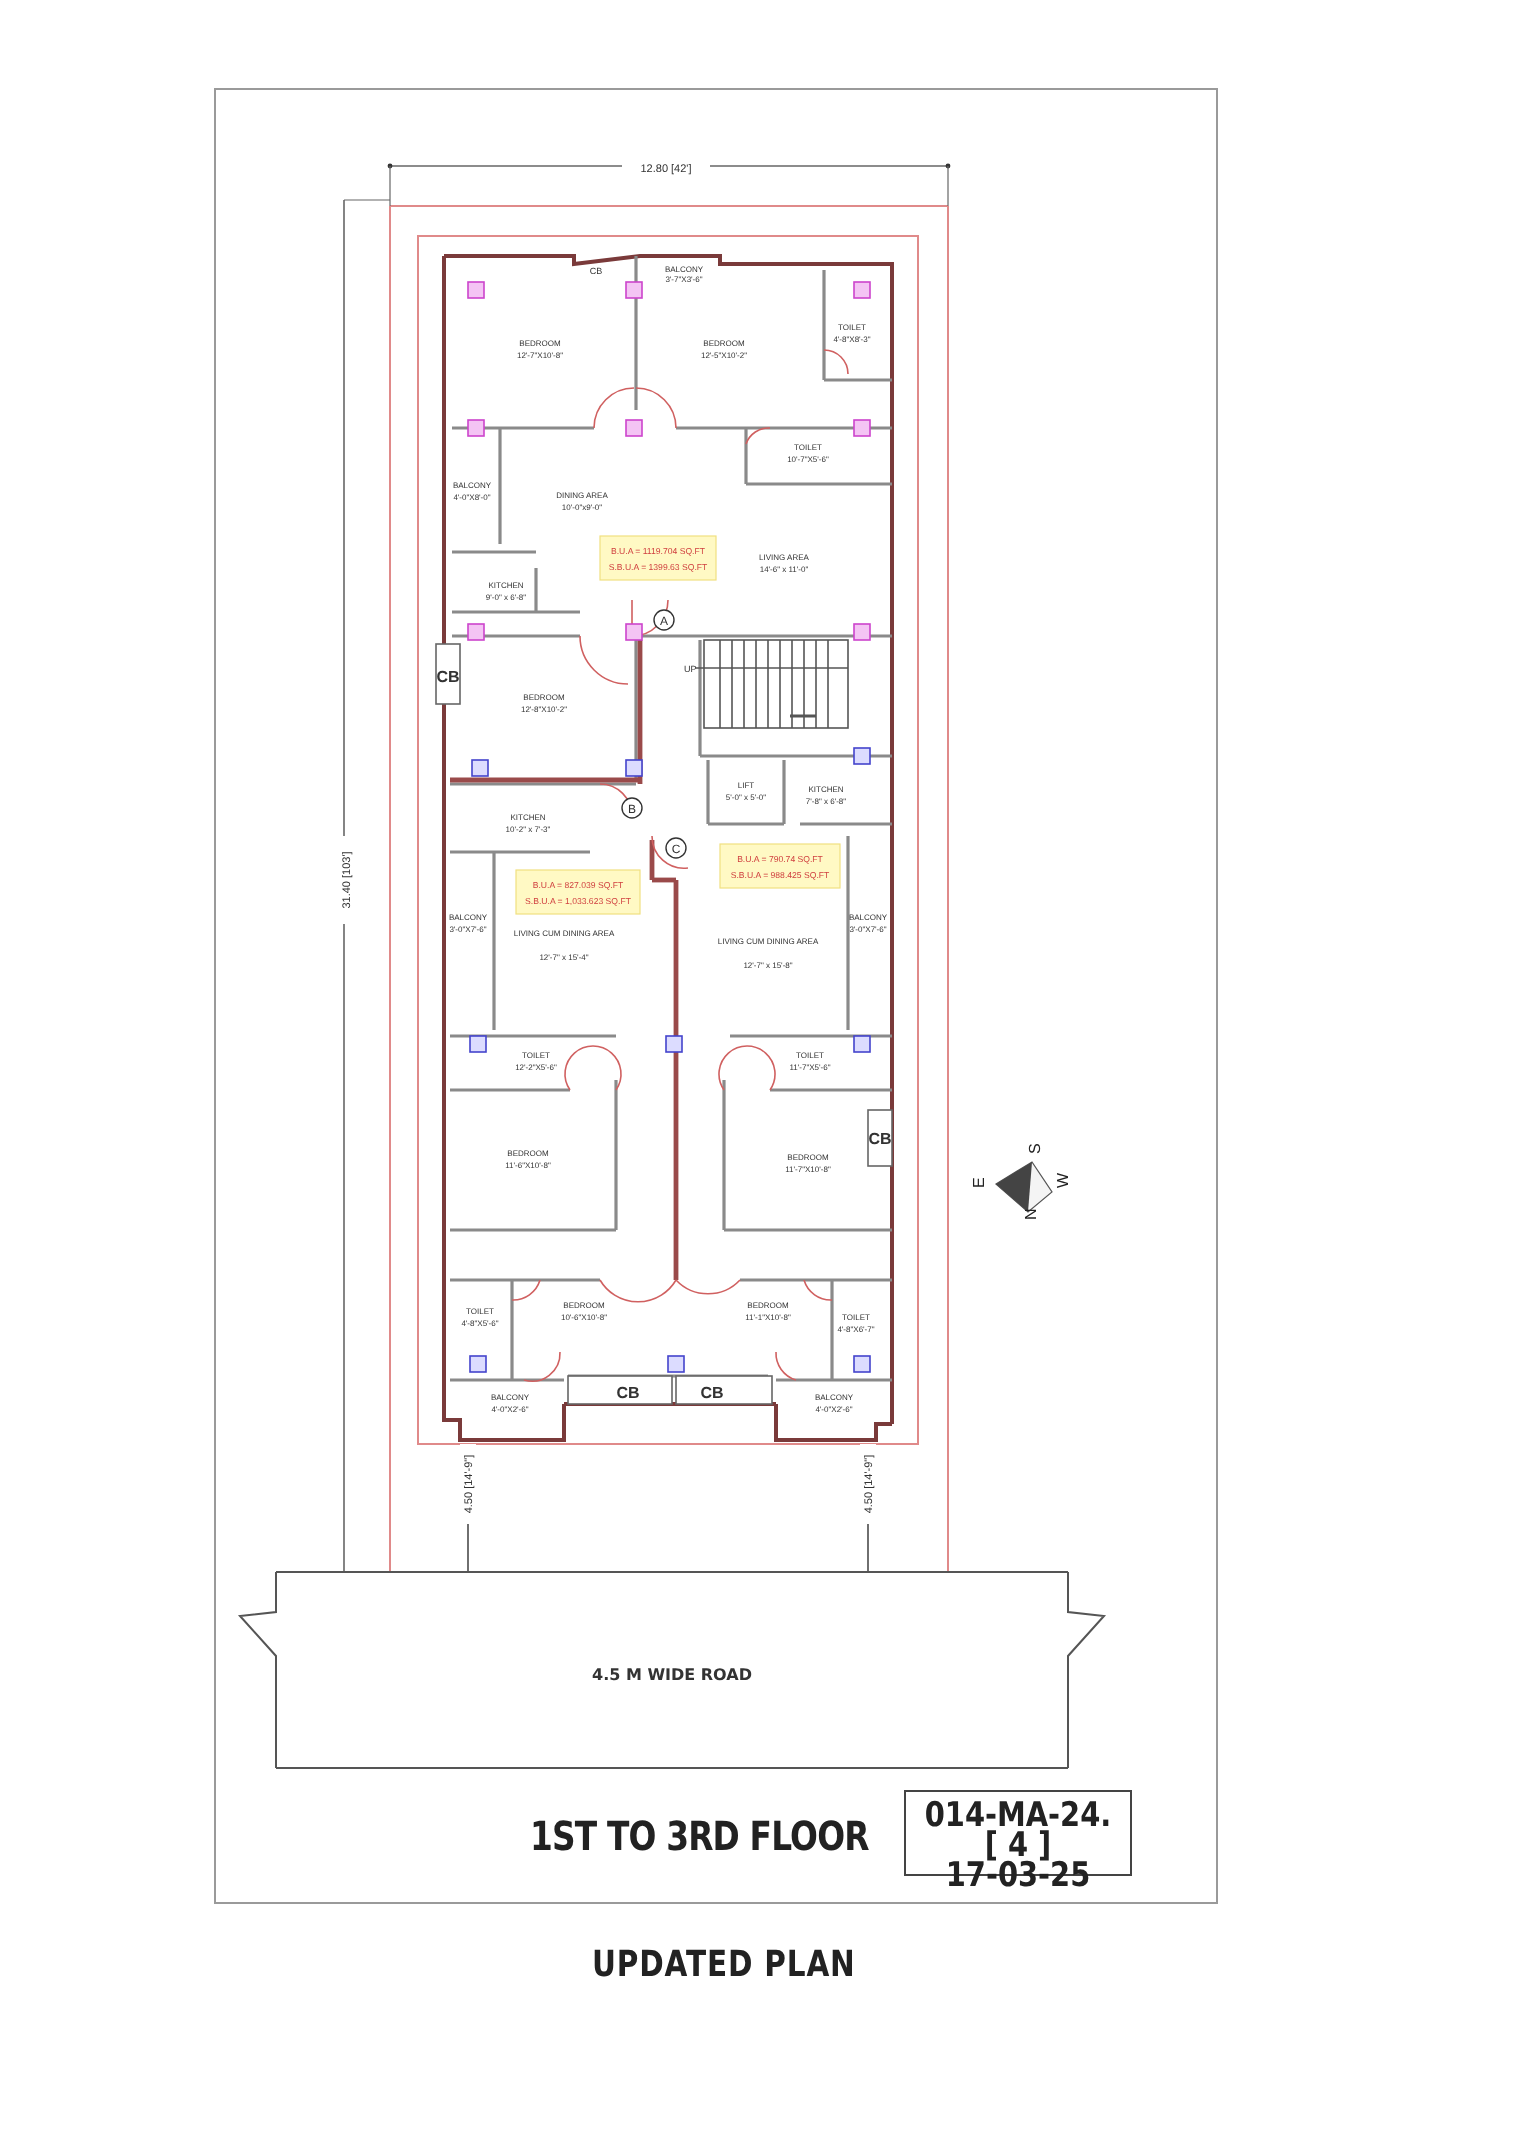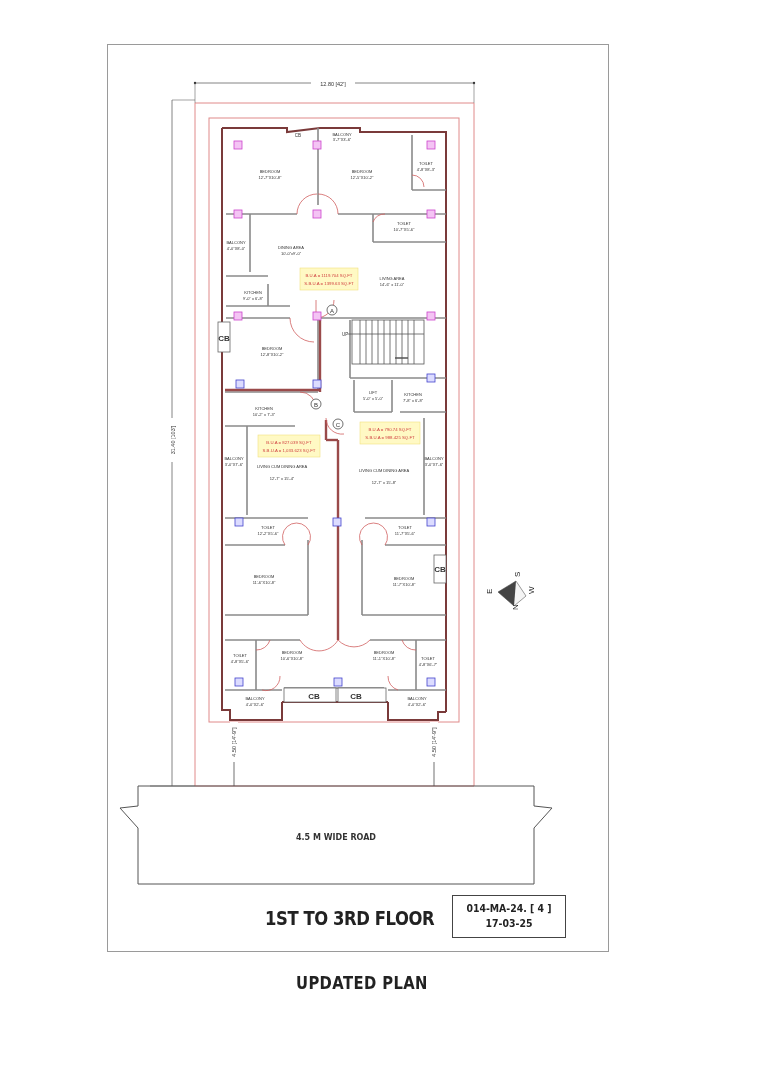--- a/index.html
+++ b/index.html
@@ -1,21 +1,21 @@
 <!DOCTYPE html>
 <html><head>
 <meta charset="utf-8">
 <style>
   html, body { margin:0; padding:0; background:#ffffff; }
   body { width:760px; height:1076px; position:relative; overflow:hidden; font-family:"Liberation Sans", sans-serif; }
   .sheet { position:absolute; left:107px; top:44px; width:502px; height:908px; border:1.5px solid #9a9a9a; box-sizing:border-box; }
   svg.plan { position:absolute; left:0; top:0; }
   .lbl { font-family:"Liberation Sans", sans-serif; fill:#333; }
   .floor-title { position:absolute; left:265px; top:906px; font-family:"DejaVu Sans", sans-serif; font-weight:bold; font-size:20px; letter-spacing:-0.5px; color:#222; transform:scaleX(0.82); transform-origin:left; }
-  .ref-box { position:absolute; left:452px; top:895px; width:114px; height:43px; border:1px solid #444; box-sizing:border-box; text-align:center; font-family:"DejaVu Sans", sans-serif; font-weight:bold; font-size:11px; line-height:15px; color:#222; padding-top:5px; }
+  .ref-box { position:absolute; left:452px; top:895px; width:114px; height:43px; border:1px solid #444; box-sizing:border-box; text-align:center; font-family:"DejaVu Sans", sans-serif; font-weight:bold; font-size:17px; line-height:15px; color:#222; padding-top:5px; }
   .ref-box div { transform:scaleX(0.85); }
   .updated { position:absolute; left:296px; top:972px; font-family:"DejaVu Sans", sans-serif; font-weight:bold; font-size:18px; color:#222; transform:scaleX(0.82); transform-origin:left; letter-spacing:0.5px; }
 </style>
 </head>
 <body>
 
 <div class="sheet"></div>
 
 <svg class="plan" width="760" height="1076" viewBox="0 0 760 1076">
 

